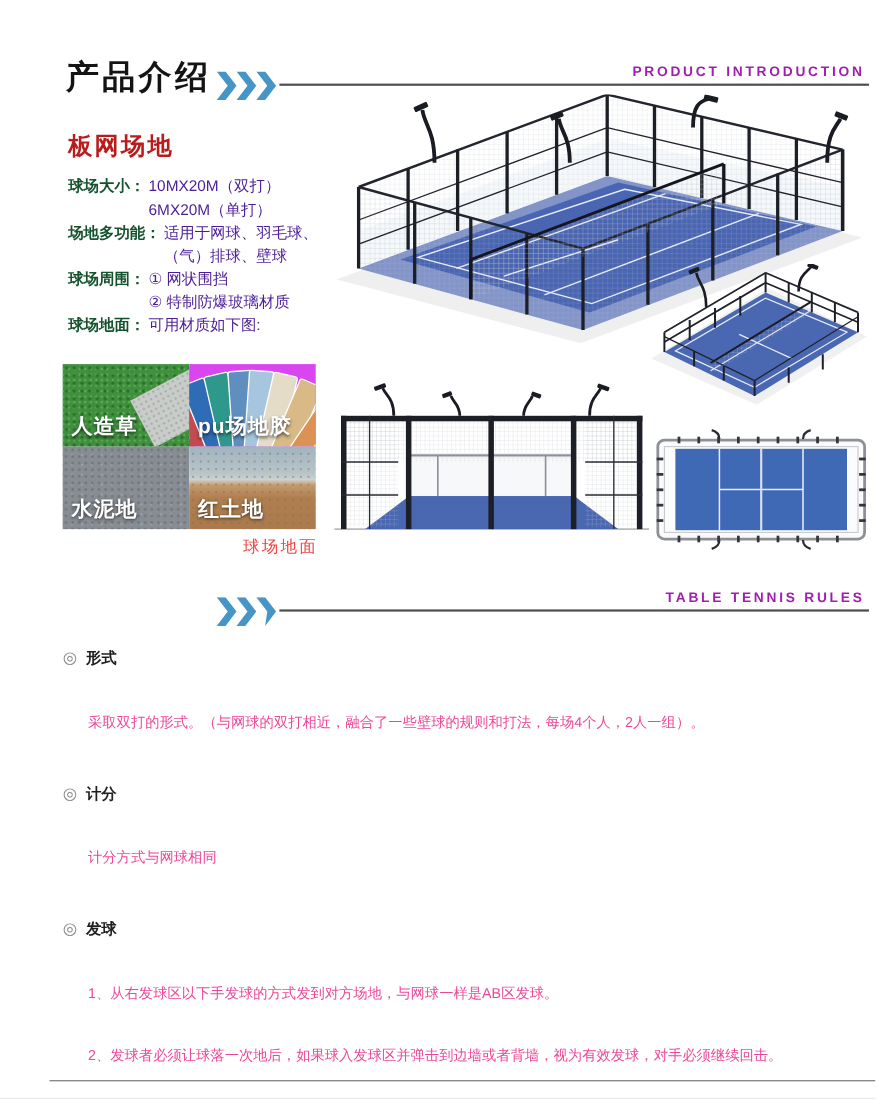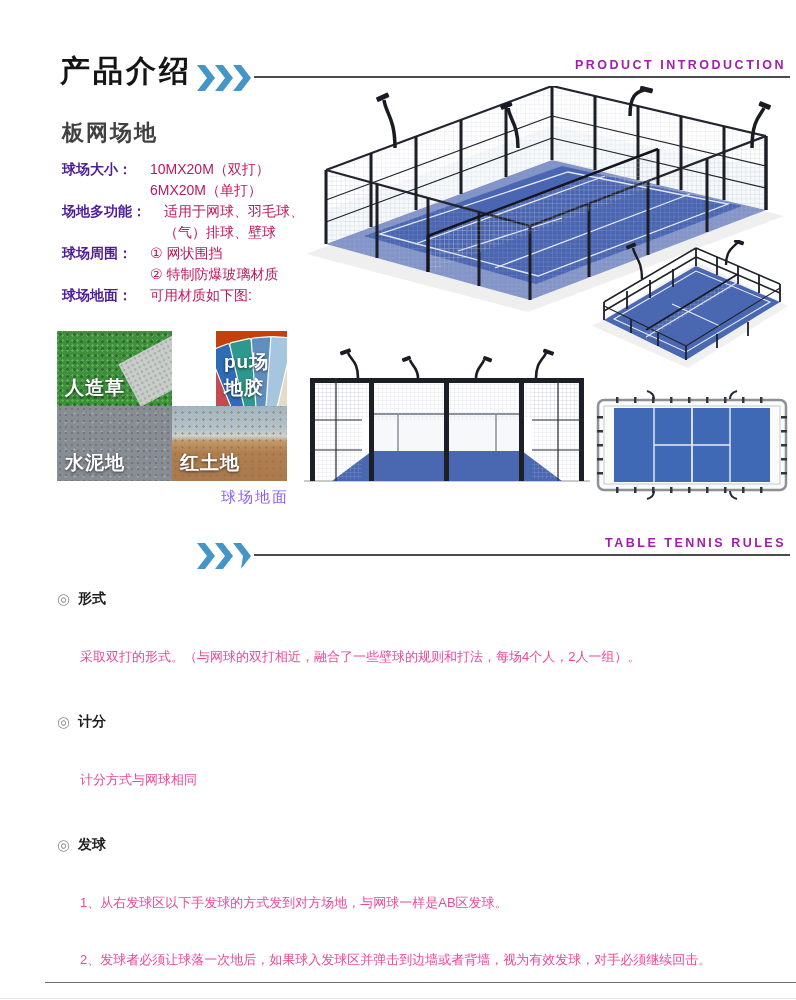--- a/index.html
+++ b/index.html
@@ -7,49 +7,49 @@
         font-family:"Liberation Sans","DejaVu Sans",sans-serif;color:#333;}
   
   .sec-header{position:absolute;left:0;width:796px;height:52px;}
   .sec-title{position:absolute;left:60px;top:2px;font-size:30px;font-weight:bold;
              color:#141414;letter-spacing:3px;line-height:38px;}
   .chevrons{position:absolute;left:197px;top:15px;}
   .hline{position:absolute;left:254px;right:6px;top:26px;height:2px;background:#4d4d4d;}
   .en-label{position:absolute;right:10px;top:8px;font-size:12.5px;letter-spacing:2.5px;
             color:#a21caf;font-weight:bold;}
   
-  .h2{position:absolute;left:62px;top:118px;font-size:22px;font-weight:bold;color:#404040;letter-spacing:2px;}
+  .h2{position:absolute;left:62px;top:118px;font-size:22px;font-weight:bold;color:#b91c1c;letter-spacing:2px;}
   .specs{position:absolute;left:62px;top:159px;width:255px;font-size:14px;line-height:21px;}
   .spec-row{display:flex;}
-  .spec-label{font-weight:bold;color:#4c1d95;white-space:nowrap;}
-  .spec-lines{margin-left:18px;color:#be185d;}
+  .spec-label{font-weight:bold;color:#14532d;white-space:nowrap;}
+  .spec-lines{margin-left:3px;color:#4c1d95;}
   .spec-lines div{min-height:21px;}
   
   .mat-grid{position:absolute;left:57px;top:331px;width:232px;display:grid;
             grid-template-columns:115px 115px;grid-template-rows:75px 75px;gap:0;}
   .mat-cell{position:relative;overflow:hidden;}
   .mat-label{position:absolute;left:8px;bottom:5px;color:#fff;font-weight:bold;font-size:19px;
              letter-spacing:1px;text-shadow:0 1px 3px rgba(0,0,0,.65);z-index:2;}
   .mat-grass{background-color:#3f8f3e;
     background-image:radial-gradient(#2c6e2b 1.2px,transparent 1.7px),radial-gradient(#5cae56 1px,transparent 1.4px);
     background-size:7px 7px,5px 5px;background-position:0 0,3px 2px;}
   .mat-grass::after{content:"";position:absolute;right:-16px;top:16px;width:62px;height:48px;
     transform:rotate(-28deg);background-color:#c9cdc9;
     background-image:radial-gradient(#a9ada9 1px,transparent 1.4px);background-size:5px 5px;}
-  .mat-pu{background:#c2410c;margin-left:44px;}
+  .mat-pu{background:#d946ef;}
   .mat-pu svg{position:absolute;left:0;top:0;}
   .mat-cement{background-color:#878d93;
     background-image:radial-gradient(#71777d 1px,transparent 1.4px),radial-gradient(#9ba1a6 1px,transparent 1.3px);
     background-size:6px 6px,9px 9px;background-position:0 0,4px 3px;}
   .mat-clay{background:linear-gradient(180deg,#a0b5c0 0%,#b7c4ca 32%,#ccd2d1 40%,#c2996b 47%,#b07f50 62%,#a97a4e 100%);}
   .mat-clay::after{content:"";position:absolute;inset:0;
     background-image:radial-gradient(#8f6a42 1px,transparent 1.3px);background-size:7px 7px;
     background-position:0 38px;opacity:.5;}
   .mat-caption{position:absolute;left:57px;top:488px;width:232px;text-align:right;
-               font-size:15px;color:#8b5cf6;letter-spacing:2px;}
+               font-size:15px;color:#ef4444;letter-spacing:2px;}
   
   .img{position:absolute;}
   .img-large{left:300px;top:86px;}
   .img-small{left:586px;top:240px;}
   .img-front{left:298px;top:348px;}
   .img-top{left:590px;top:388px;}
   
   .rules{position:absolute;left:57px;top:588px;right:18px;}
   .rule{margin-bottom:7px;}
   .rule-head{display:flex;align-items:center;gap:8px;height:21px;}

